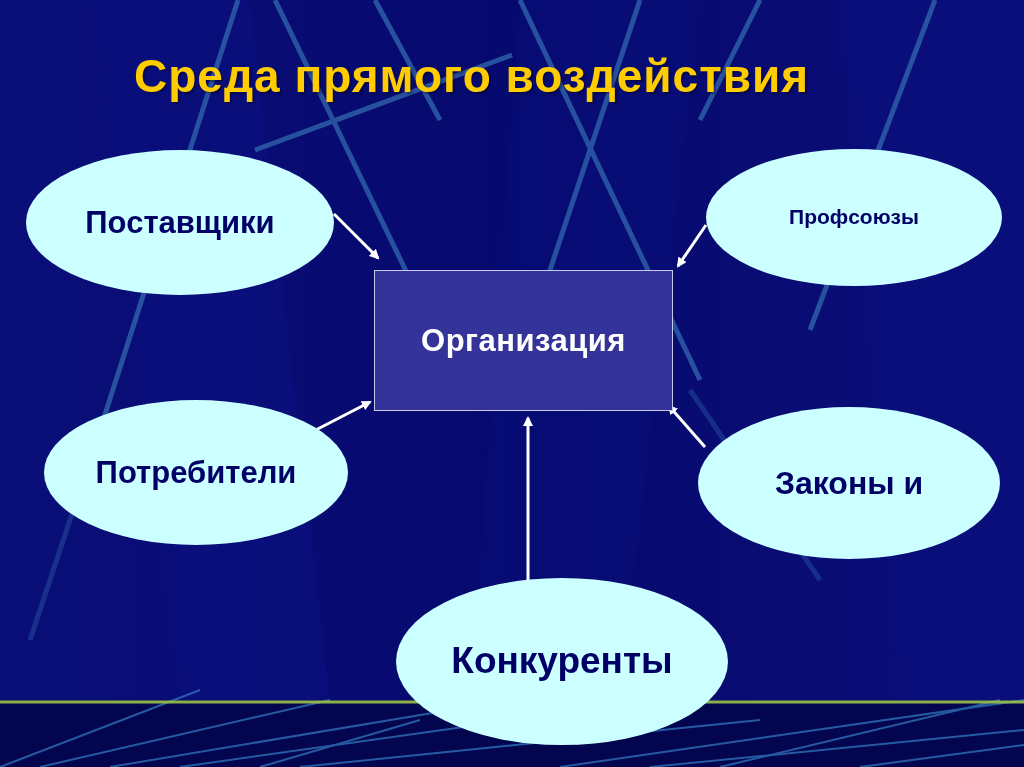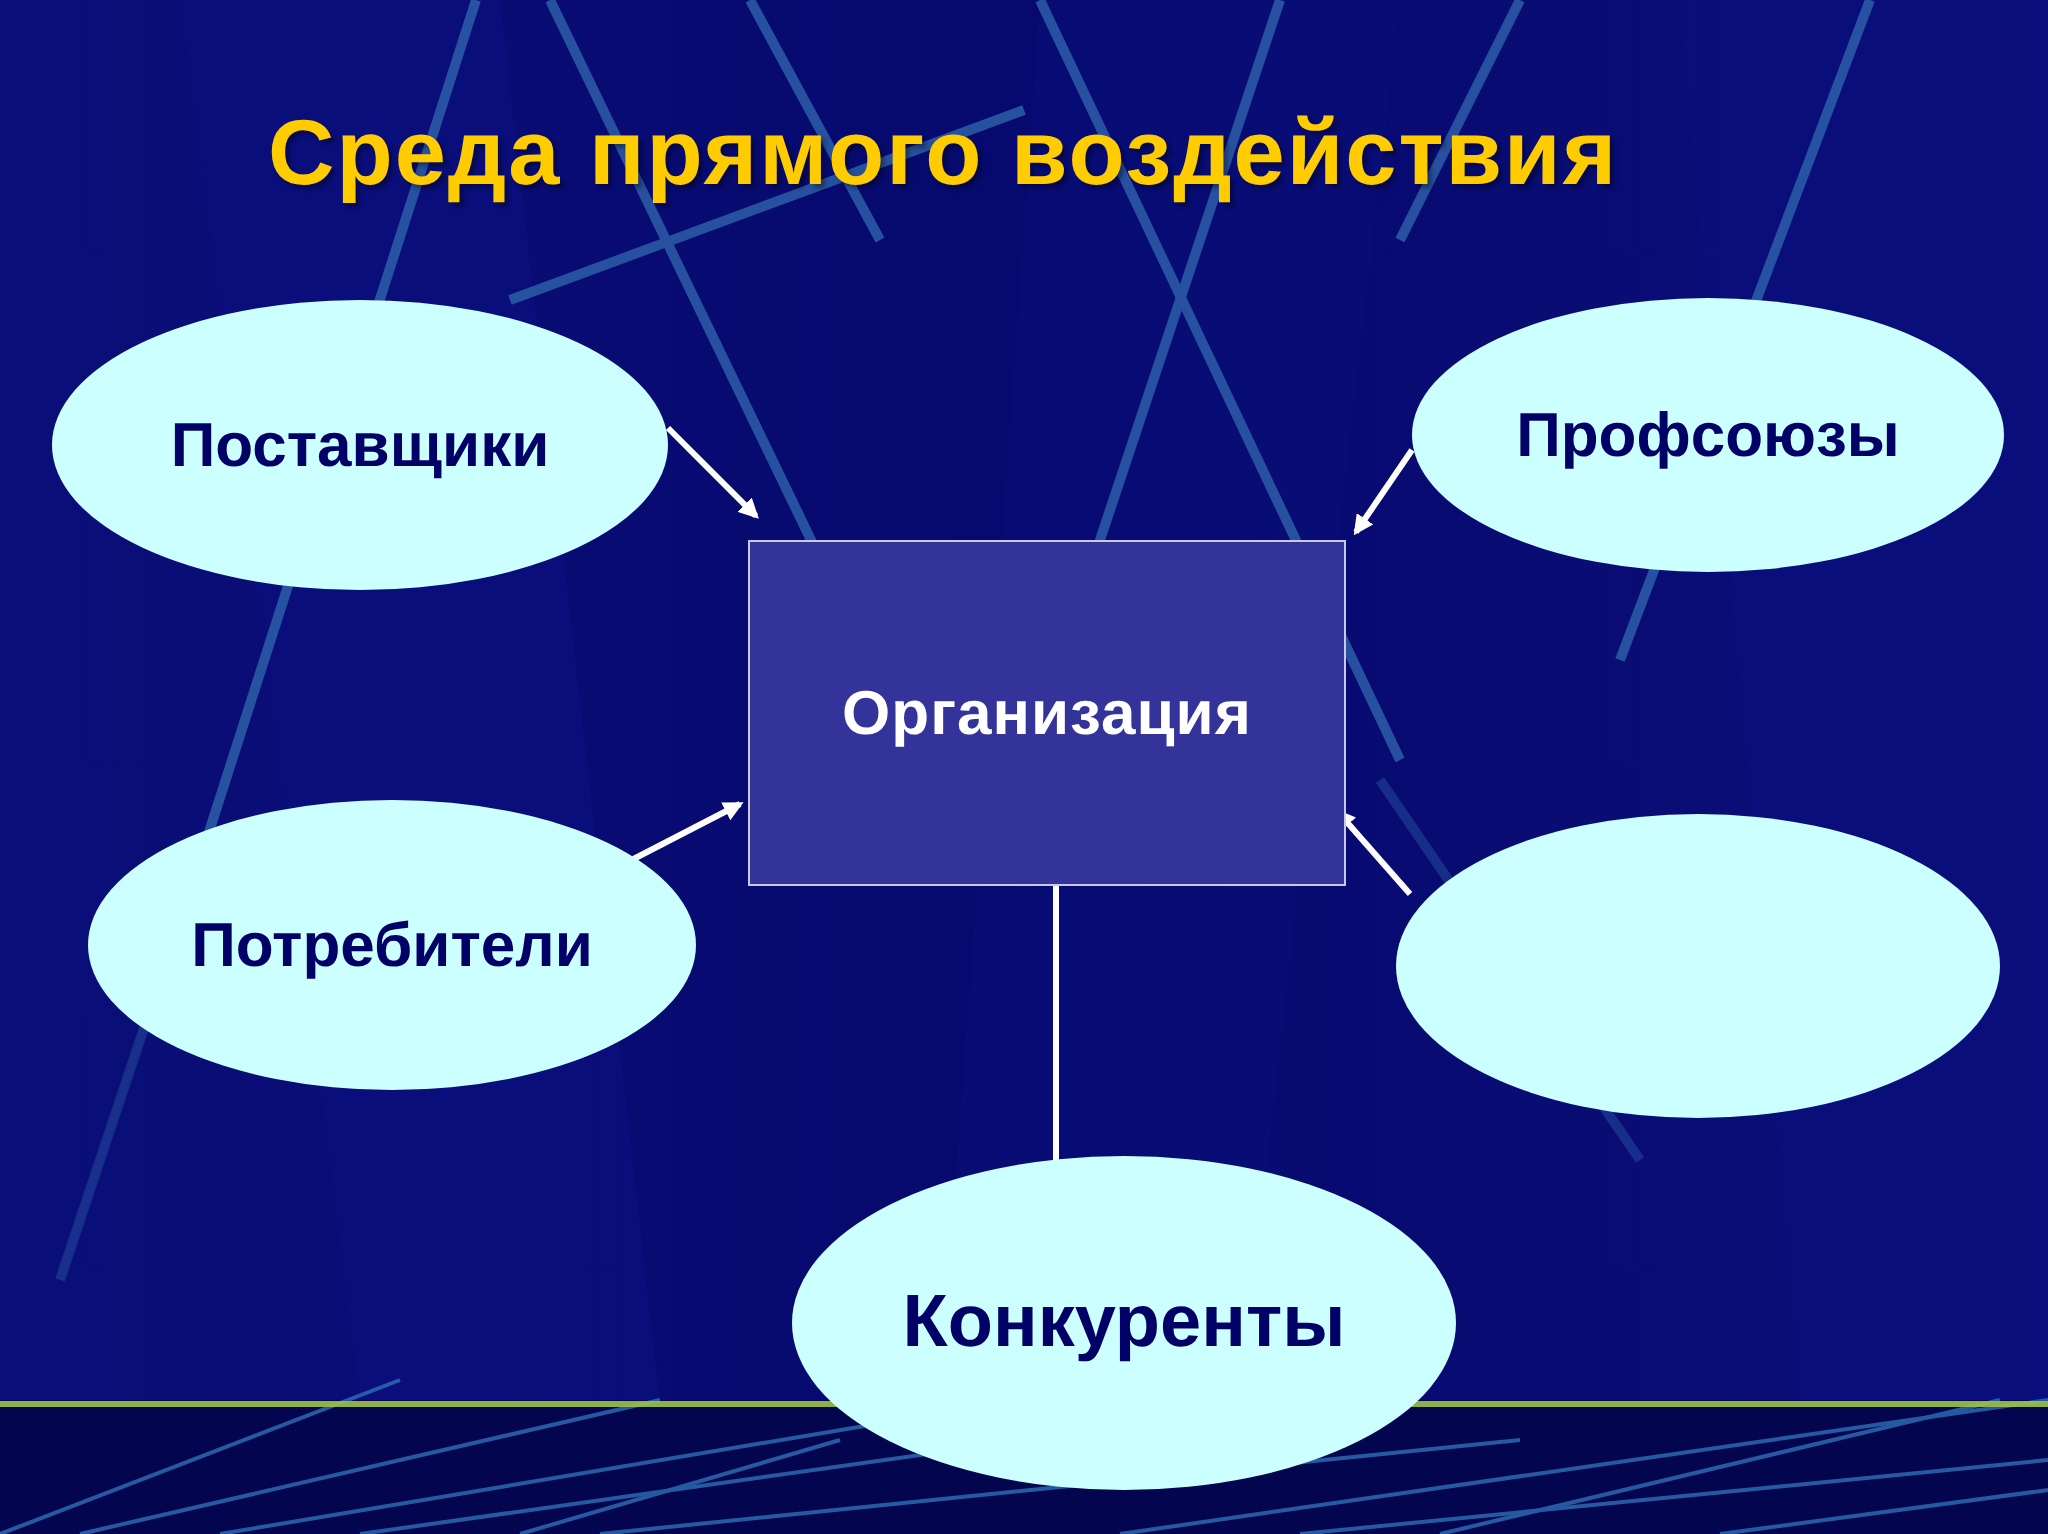--- a/index.html
+++ b/index.html
@@ -18,21 +18,21 @@
     }
     .ellipse {
       position: absolute; background: #CCFFFF; border-radius: 50%;
       display: flex; align-items: center; justify-content: center;
       text-align: center; color: #000066; font-weight: bold;
       font-family: "Liberation Sans", sans-serif; line-height: 1.15;
       white-space: nowrap;
     }
     .ellipse span { display: block; }
     .org-box {
-      position: absolute; left: 374px; top: 270px; width: 299px; height: 173px;
+      position: absolute; left: 374px; top: 270px; width: 299px; height: 141px;
       background: #333399; border: 1px solid #C8C8E8; box-sizing: border-box;
       display: flex; align-items: center; justify-content: center;
       color: #FFFFFF; font-weight: bold; font-size: 31px; letter-spacing: 0.5px;
     }
     .arrows { position: absolute; left: 0; top: 0; width: 1024px; height: 767px; pointer-events: none; }
   </style>
 </head>
 <body>
 
 <svg class="bg" viewBox="0 0 1024 767" xmlns="http://www.w3.org/2000/svg">
@@ -97,28 +97,29 @@
 </svg>
 
 <div class="org-box">
   <span>Организация</span>
 </div>
 
 <div class="ellipse" style="left:26px; top:150px; width:308px; height:145px; font-size:31px;">
   <span>Поставщики</span>
 </div>
 
-<div class="ellipse" style="left:706px; top:149px; width:296px; height:137px; font-size:31px;">
+<div class="ellipse" style="left:706px; top:149px; width:296px; height:137px; font-size:21px;">
   <span>Профсоюзы</span>
 </div>
 
 <div class="ellipse" style="left:44px; top:400px; width:304px; height:145px; font-size:31px;">
   <span>Потребители</span>
 </div>
 
 <div class="ellipse" style="left:698px; top:407px; width:302px; height:152px; font-size:32px;">
   <div>
+    <span>Законы и</span>
   </div>
 </div>
 
 <div class="ellipse" style="left:396px; top:578px; width:332px; height:167px; font-size:37px;">
   <span>Конкуренты</span>
 </div>
 
 </body></html>

